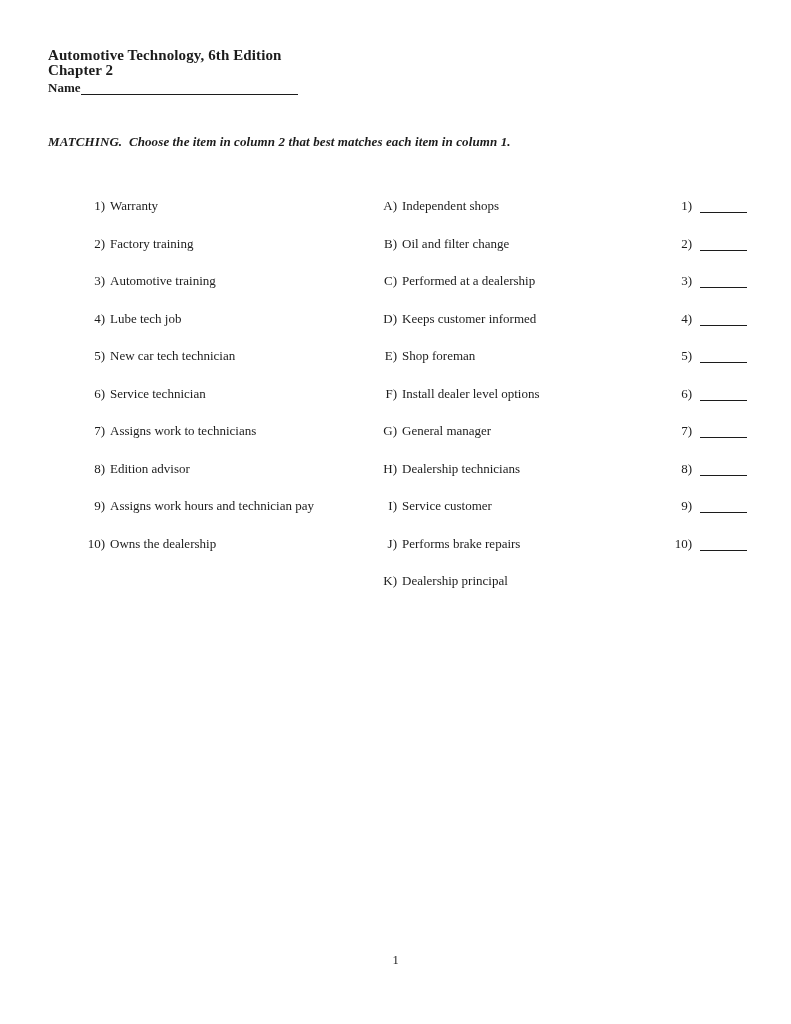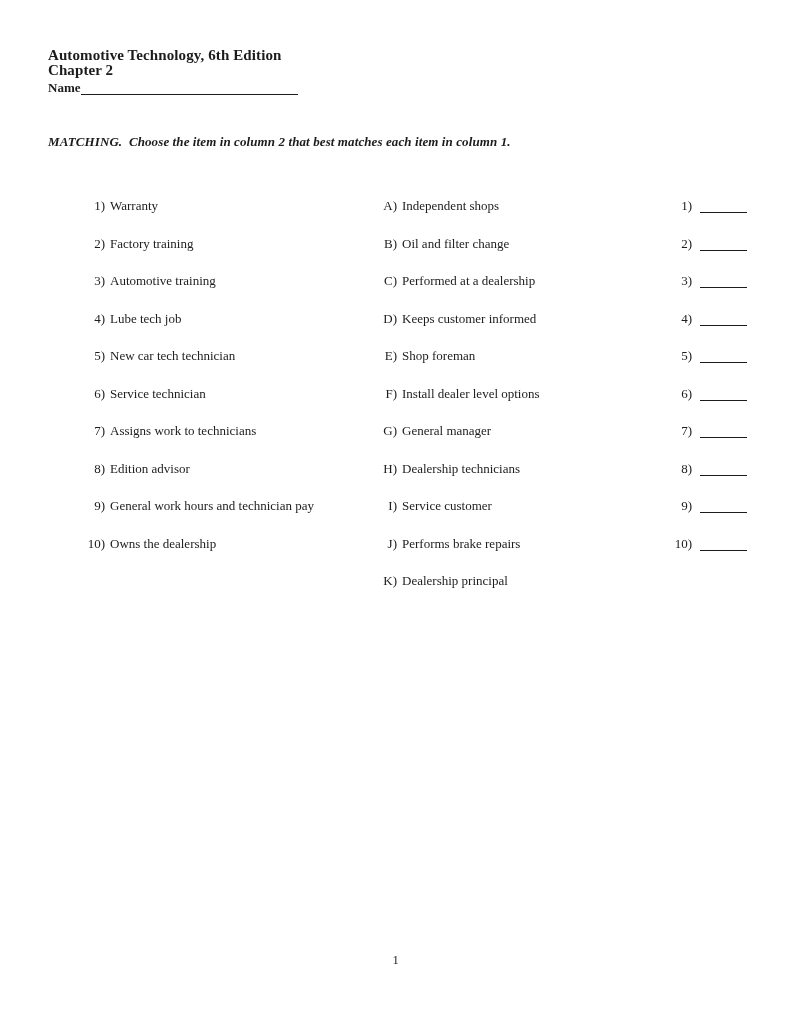--- a/index.html
+++ b/index.html
@@ -149,21 +149,21 @@
       <span class="c3"><span class="num">7)</span><span class="answer-blank"></span></span>
     </div>
 
     <div class="match-row">
       <span class="c1"><span class="num">8)</span><span class="txt">Edition advisor</span></span>
       <span class="c2"><span class="num">H)</span><span class="txt">Dealership technicians</span></span>
       <span class="c3"><span class="num">8)</span><span class="answer-blank"></span></span>
     </div>
 
     <div class="match-row">
-      <span class="c1"><span class="num">9)</span><span class="txt">General work hours and technician pay</span></span>
+      <span class="c1"><span class="num">9)</span><span class="txt">Assigns work hours and technician pay</span></span>
       <span class="c2"><span class="num">I)</span><span class="txt">Service customer</span></span>
       <span class="c3"><span class="num">9)</span><span class="answer-blank"></span></span>
     </div>
 
     <div class="match-row">
       <span class="c1"><span class="num">10)</span><span class="txt">Owns the dealership</span></span>
       <span class="c2"><span class="num">J)</span><span class="txt">Performs brake repairs</span></span>
       <span class="c3"><span class="num">10)</span><span class="answer-blank"></span></span>
     </div>
 

